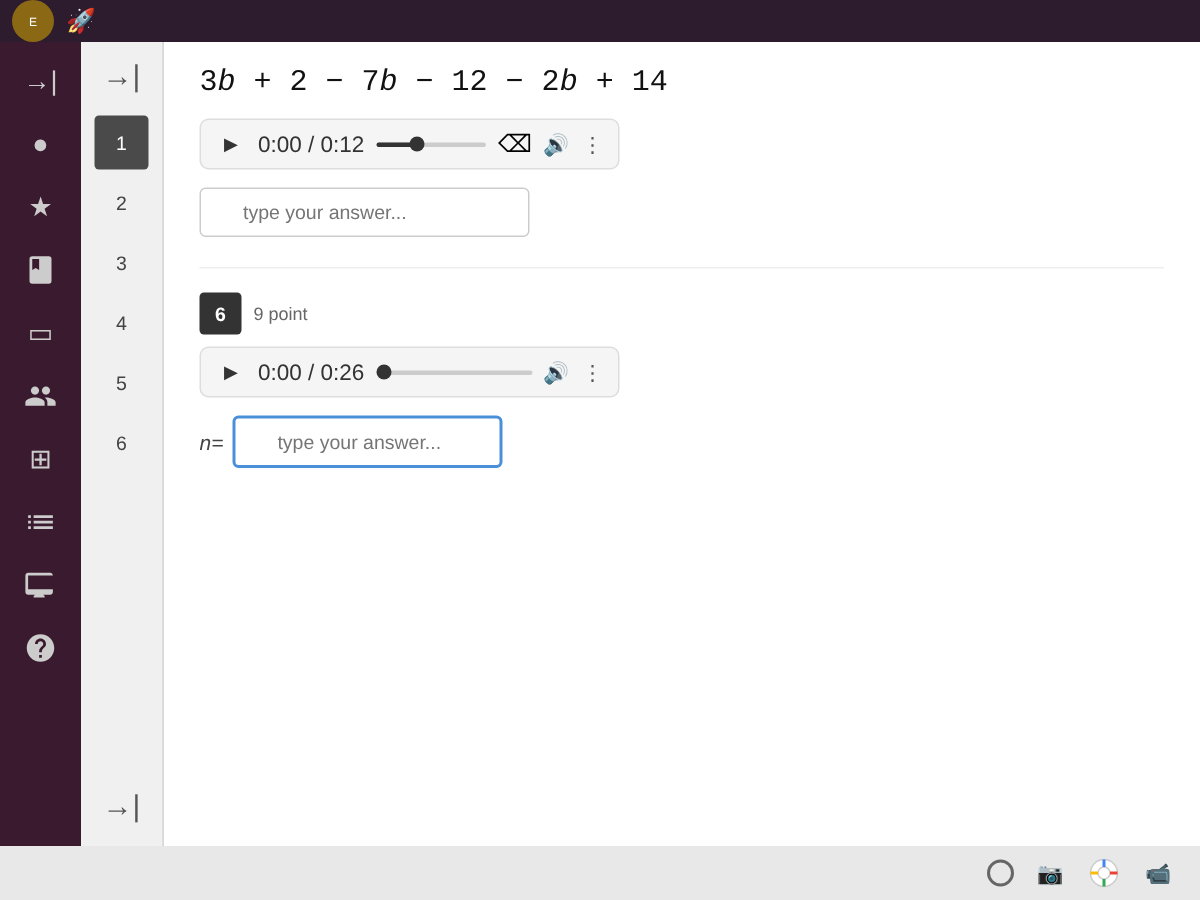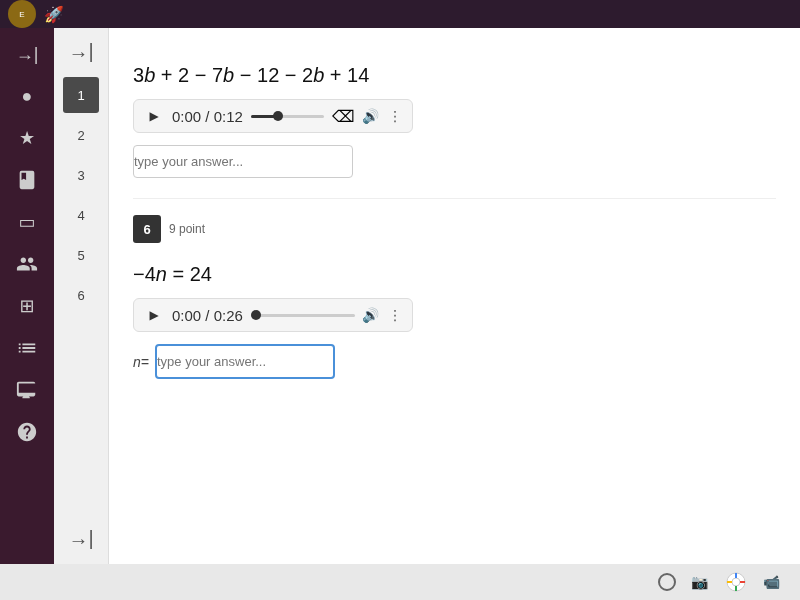--- a/index.html
+++ b/index.html
@@ -127,22 +127,21 @@
     }
     .question-label {
       font-size: 13px;
       color: #333;
       margin-bottom: 6px;
     }
     .math-expression {
       font-size: 20px;
       color: #111;
       margin-bottom: 12px;
-      font-family: Liberation Sans, sans-serif;
-      margin-top: 20px;
+      font-family: Liberation Mono, monospace;
     }
 
     
     .audio-player {
       display: flex;
       align-items: center;
       gap: 8px;
       background: #f5f5f5;
       border: 1px solid #ddd;
       border-radius: 6px;
@@ -192,21 +191,21 @@
     }
     .more-icon {
       font-size: 14px;
       color: #555;
       cursor: pointer;
     }
 
     
     .answer-input {
       width: 220px;
-      padding: 8px 0;
+      padding: 8px 28px;
       border: 1px solid #ccc;
       border-radius: 4px;
       font-size: 13px;
       color: #999;
       outline: none;
       background: white;
     }
     .answer-row {
       display: flex;
       align-items: center;
@@ -366,23 +365,20 @@
       
       <input type="text" class="answer-input" placeholder="type your answer..." style="">
     </div>
 
     <hr class="divider">
 
     <div class="question-section">
       <div class="question-header">
         <span class="question-number-badge">6</span>
         <span class="point-label">9 point</span>
-      </div>
-      <div class="math-expression">
-        −4<i>n</i> = 24
       </div>
 
       <div class="audio-player">
         <div class="play-btn">▶</div>
         <div class="time-display">
           <span>0:00</span> / <span>0:26</span>
         </div>
         <div class="progress-bar">
           <div class="progress-fill" style="width:0%"></div>
           <div class="progress-thumb" style="left:0%"></div>

